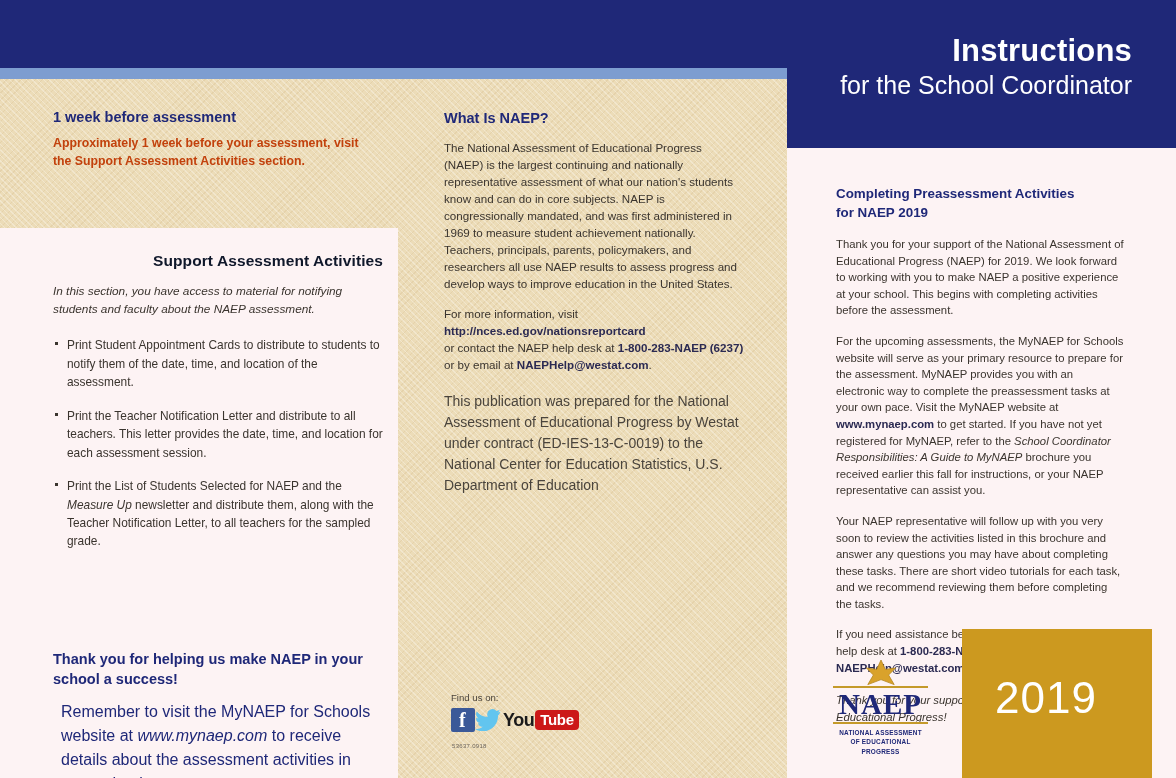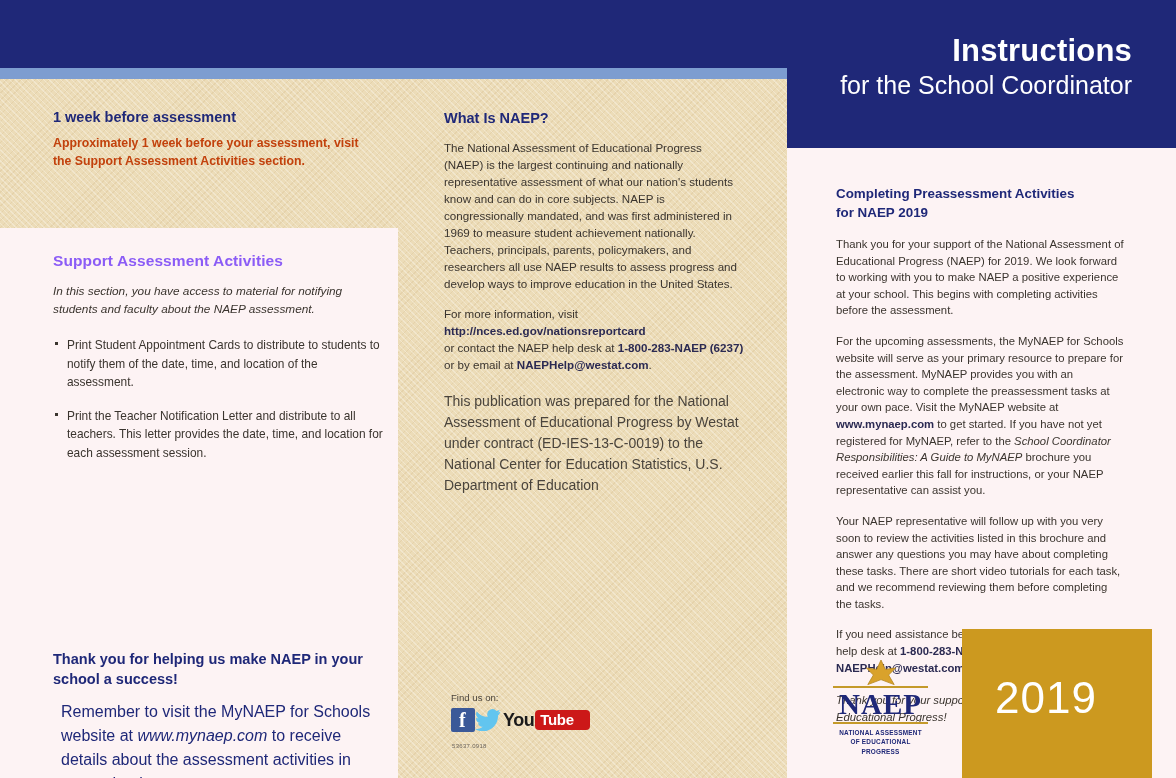--- a/index.html
+++ b/index.html
@@ -69,21 +69,21 @@
   
   .lc1{
     position:absolute;left:53px;top:109px;width:320px;
   }
   .lc1 h2{margin:0;font-size:14.5px;color:#1f2878;font-weight:bold;}
   .lc1 p{margin:10px 0 0 0;font-size:12.3px;line-height:1.45;color:#c2410c;font-weight:bold;}
 
   .lc2{
     position:absolute;left:53px;top:252px;width:330px;
   }
-  .lc2 h2{margin:0;font-size:15.5px;color:#8b5cf6;font-weight:bold;letter-spacing:.1px;}
+  .lc2 h2{margin:0;font-size:15.5px;color:#0f172a;font-weight:bold;letter-spacing:.1px;text-align:right;}
   .lc2 .intro{margin:13px 0 0 0;font-size:11.8px;line-height:1.5;font-style:italic;color:#3a342e;}
   .bullets{margin:18px 0 0 0;padding:0;list-style:none;}
   .bullets li{
     position:relative;padding-left:14px;margin-bottom:15px;
     font-size:11.9px;line-height:1.55;color:#3a342e;
   }
   .bullets li:before{
     content:"";position:absolute;left:2px;top:6px;width:3px;height:3px;
     background:#3a342e;
   }
@@ -121,21 +121,21 @@
   }
   .tw{
     width:26px;height:22px;position:relative;
   }
   .yt{
     display:flex;align-items:center;gap:1px;margin-left:2px;
   }
   .yt .you{font-size:18px;font-weight:bold;color:#1a1a1a;letter-spacing:-.5px;}
   .yt .tube{
     background:#cc1818;color:#fff;font-size:15px;font-weight:bold;
-    padding:1px 16px 2px 5px;border-radius:4px;letter-spacing:-.3px;
+    padding:1px 5px 2px 5px;border-radius:4px;letter-spacing:-.3px;
   }
   .pubcode{
     position:absolute;left:452px;top:743px;font-size:6px;color:#6b645c;letter-spacing:.3px;
   }
 
   
   .rc{
     position:absolute;left:836px;top:185px;width:288px;
   }
   .rc h2{margin:0;font-size:13.4px;color:#1f2878;font-weight:bold;line-height:1.38;}
@@ -183,20 +183,21 @@
     <h2>1 week before assessment</h2>
     <p>Approximately 1 week before your assessment, visit the Support Assessment Activities section.</p>
   </div>
 
   <div class="lc2">
     <h2>Support Assessment Activities</h2>
     <p class="intro">In this section, you have access to material for notifying students and faculty about the NAEP assessment.</p>
     <ul class="bullets">
       <li>Print Student Appointment Cards to distribute to students to notify them of the date, time, and location of the assessment.</li>
       <li>Print the Teacher Notification Letter and distribute to all teachers. This letter provides the date, time, and location for each assessment session.</li>
+      <li id="bullet3">Print the List of Students Selected for NAEP and the <span class="it">Measure Up</span> newsletter and distribute them, along with the Teacher Notification Letter, to all teachers for the sampled grade.</li>
     </ul>
   </div>
 
   <div class="lc3">
     <h2>Thank you for helping us make NAEP in your school a success!</h2>
     <p><span>Remember to visit the MyNAEP for Schools website at </span><span class="url">www.mynaep.com</span><span> to receive details about the assessment activities in your school.</span></p>
   </div>
 
   <div class="mc">
     <h2>What Is NAEP?</h2>

